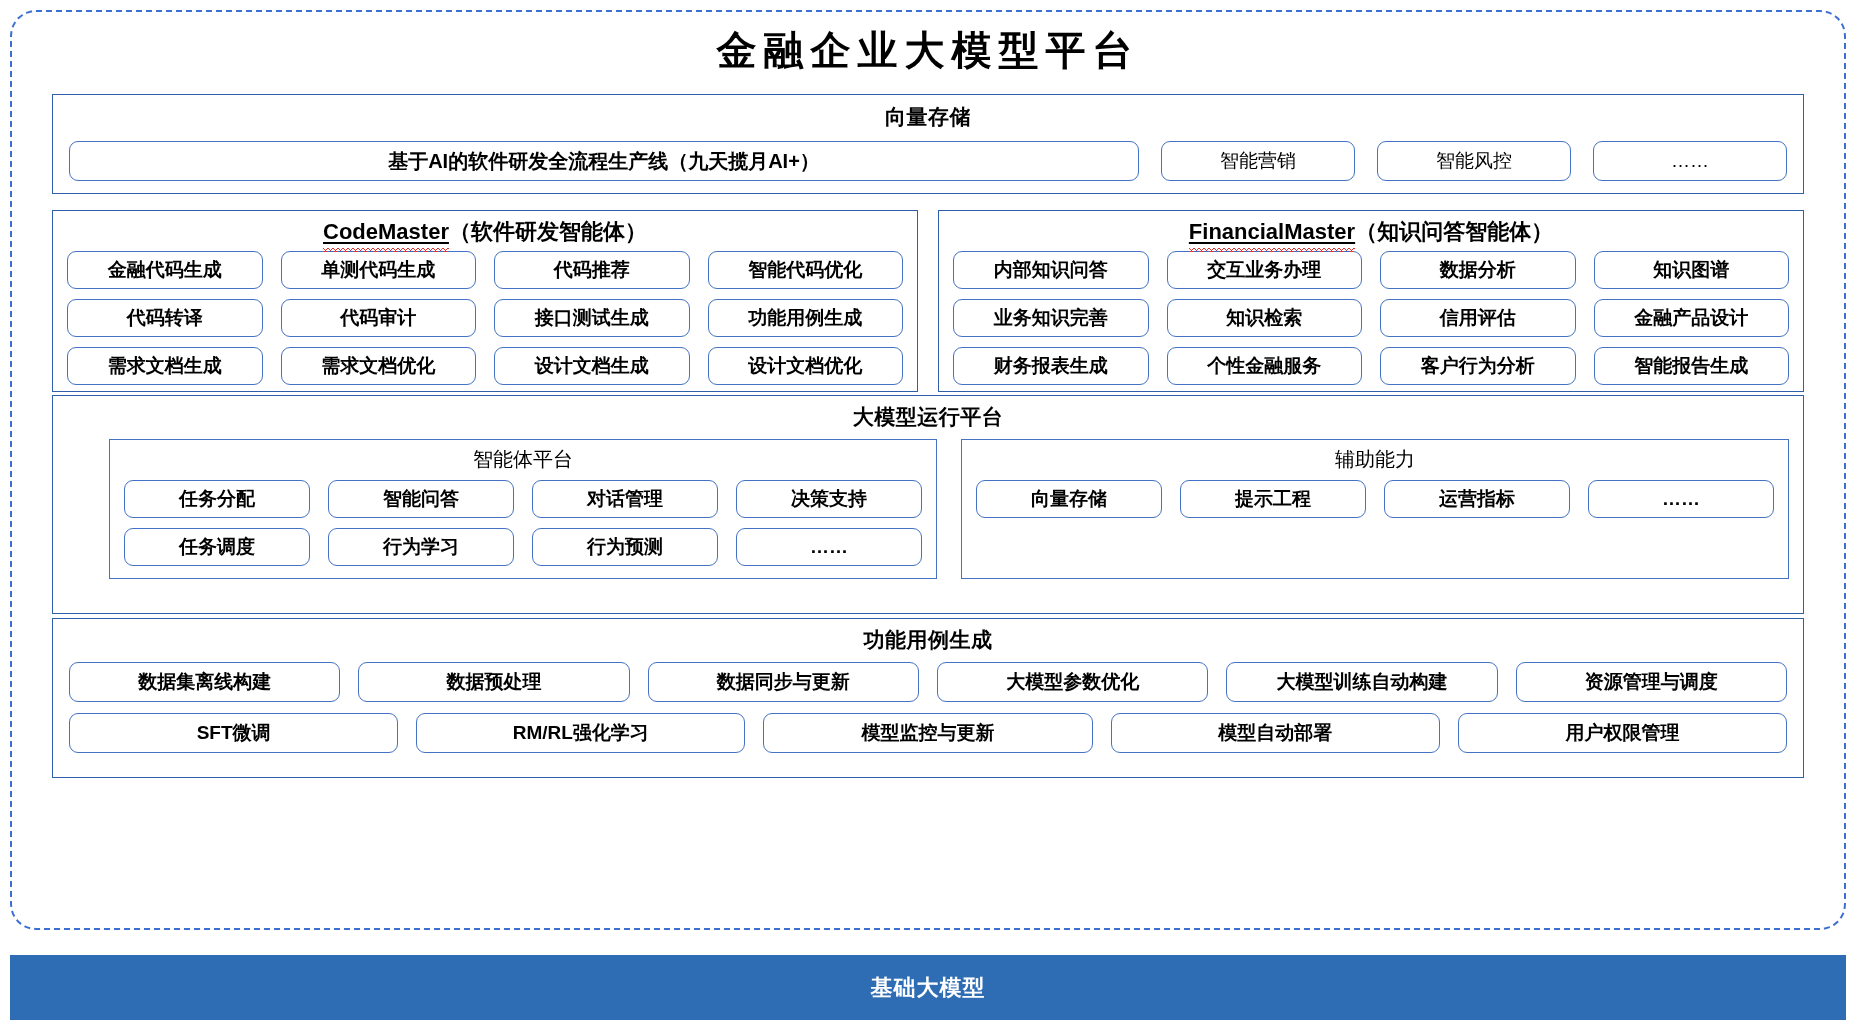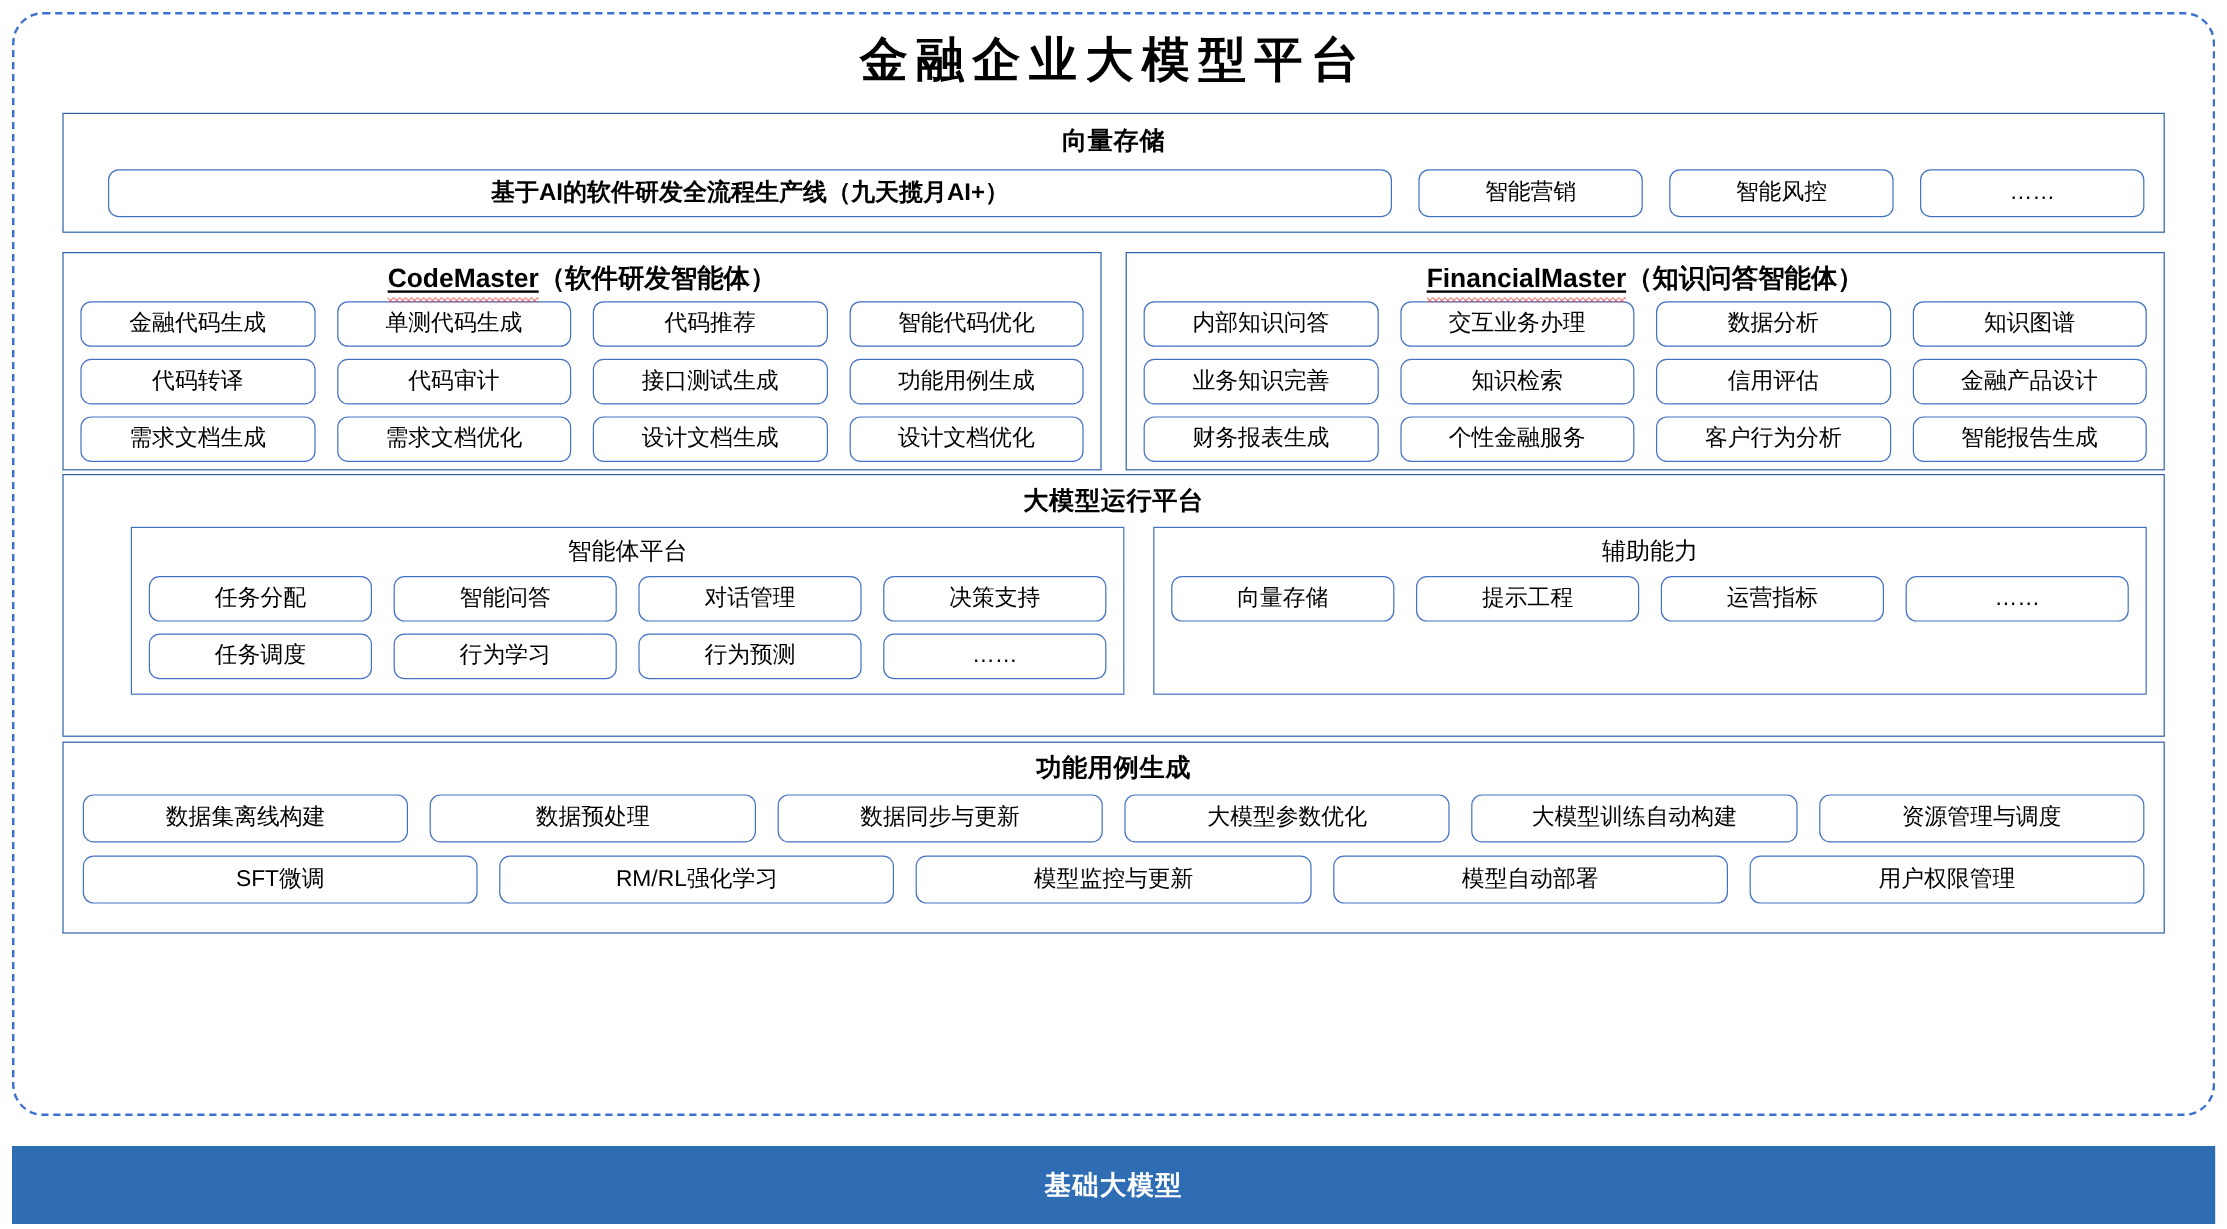--- a/index.html
+++ b/index.html
@@ -86,34 +86,35 @@
     line-height: 1.1;
   }
   .pill.strong {
     font-weight: bold;
     font-size: 20px;
   }
 
   .row {
     display: flex;
     gap: 18px;
+    font-weight: bold;
   }
   .row > .pill { flex: 1 1 0; }
 
   
   #sec-app {
     left: 52px; top: 94px; width: 1752px; height: 100px;
   }
   #sec-app .section-title { margin-top: 8px; }
   #sec-app .app-row {
     display: flex;
     gap: 22px;
     margin: 10px 16px 0 16px;
   }
-  #app-main-pill { flex: 0 0 1070px; height: 40px; margin-left: 21px; }
+  #app-main-pill { flex: 0 0 1070px; height: 40px; }
   #sec-app .app-small { flex: 1 1 0; height: 40px; }
 
   
   #sec-code  { left: 52px;  top: 210px; width: 866px; height: 182px; }
   #sec-fin   { left: 938px; top: 210px; width: 866px; height: 182px; }
   .agent-head {
     text-align: center;
     font-size: 22px;
     font-weight: bold;
     margin-top: 6px;

